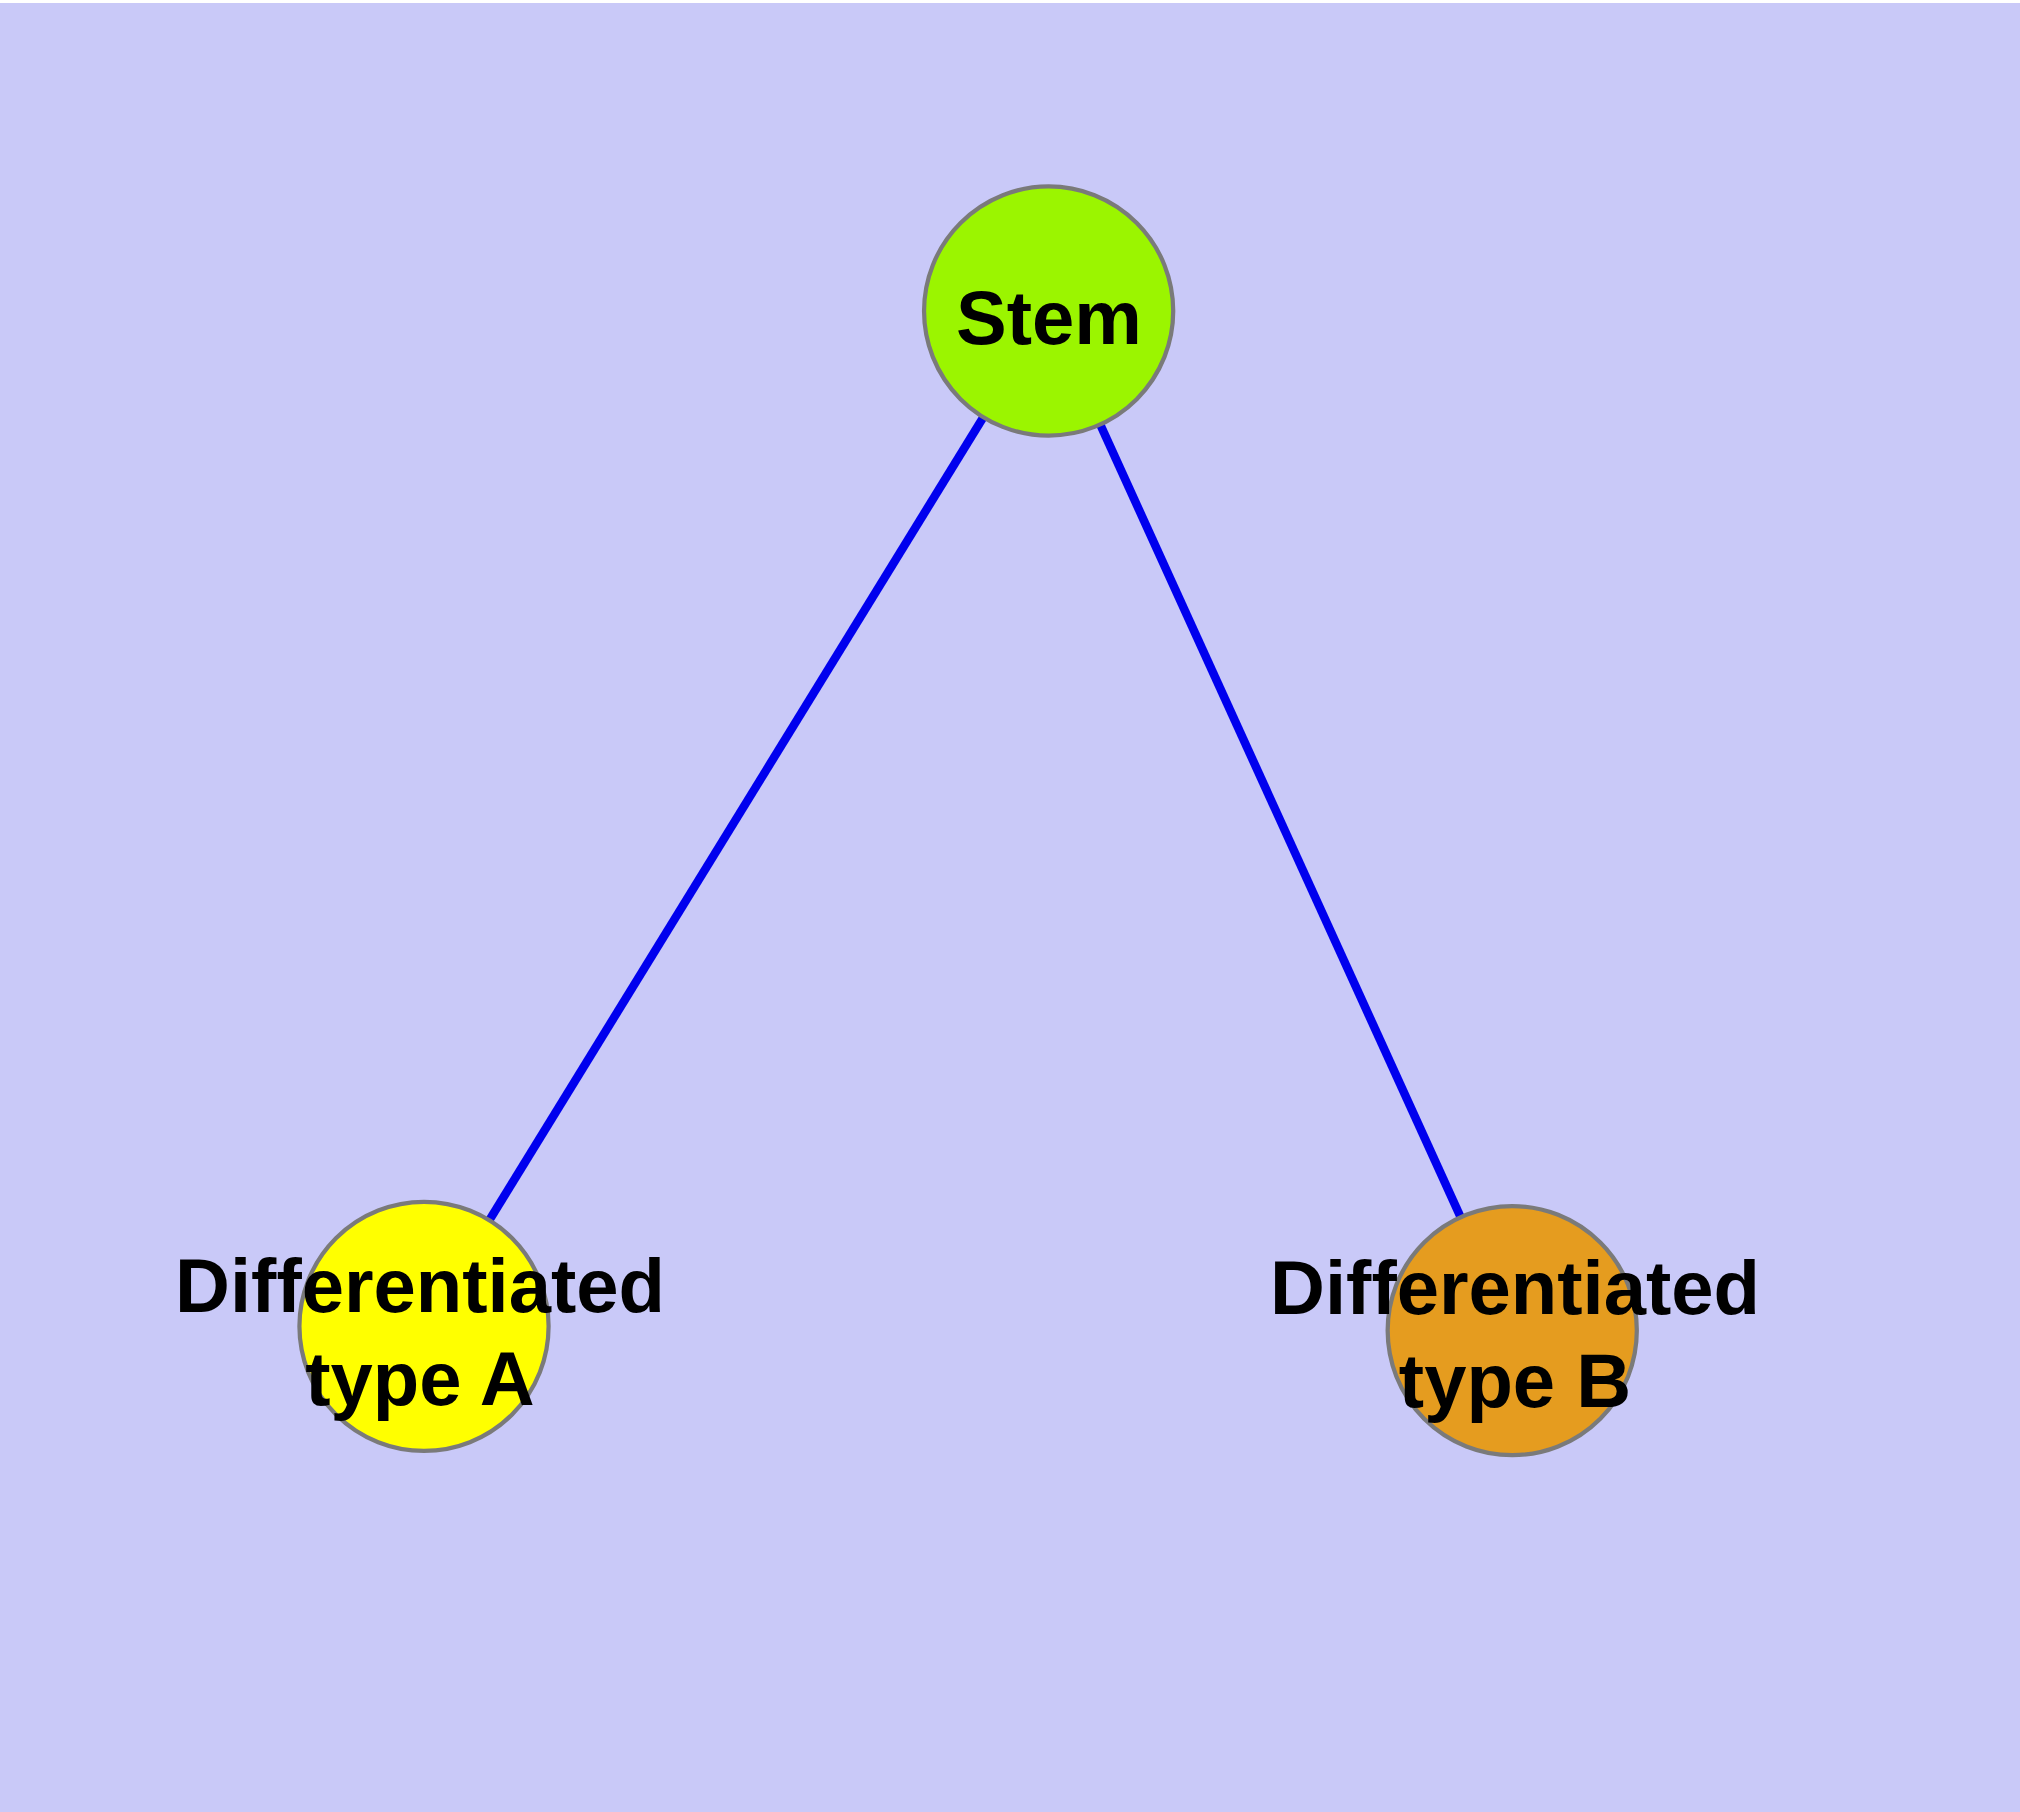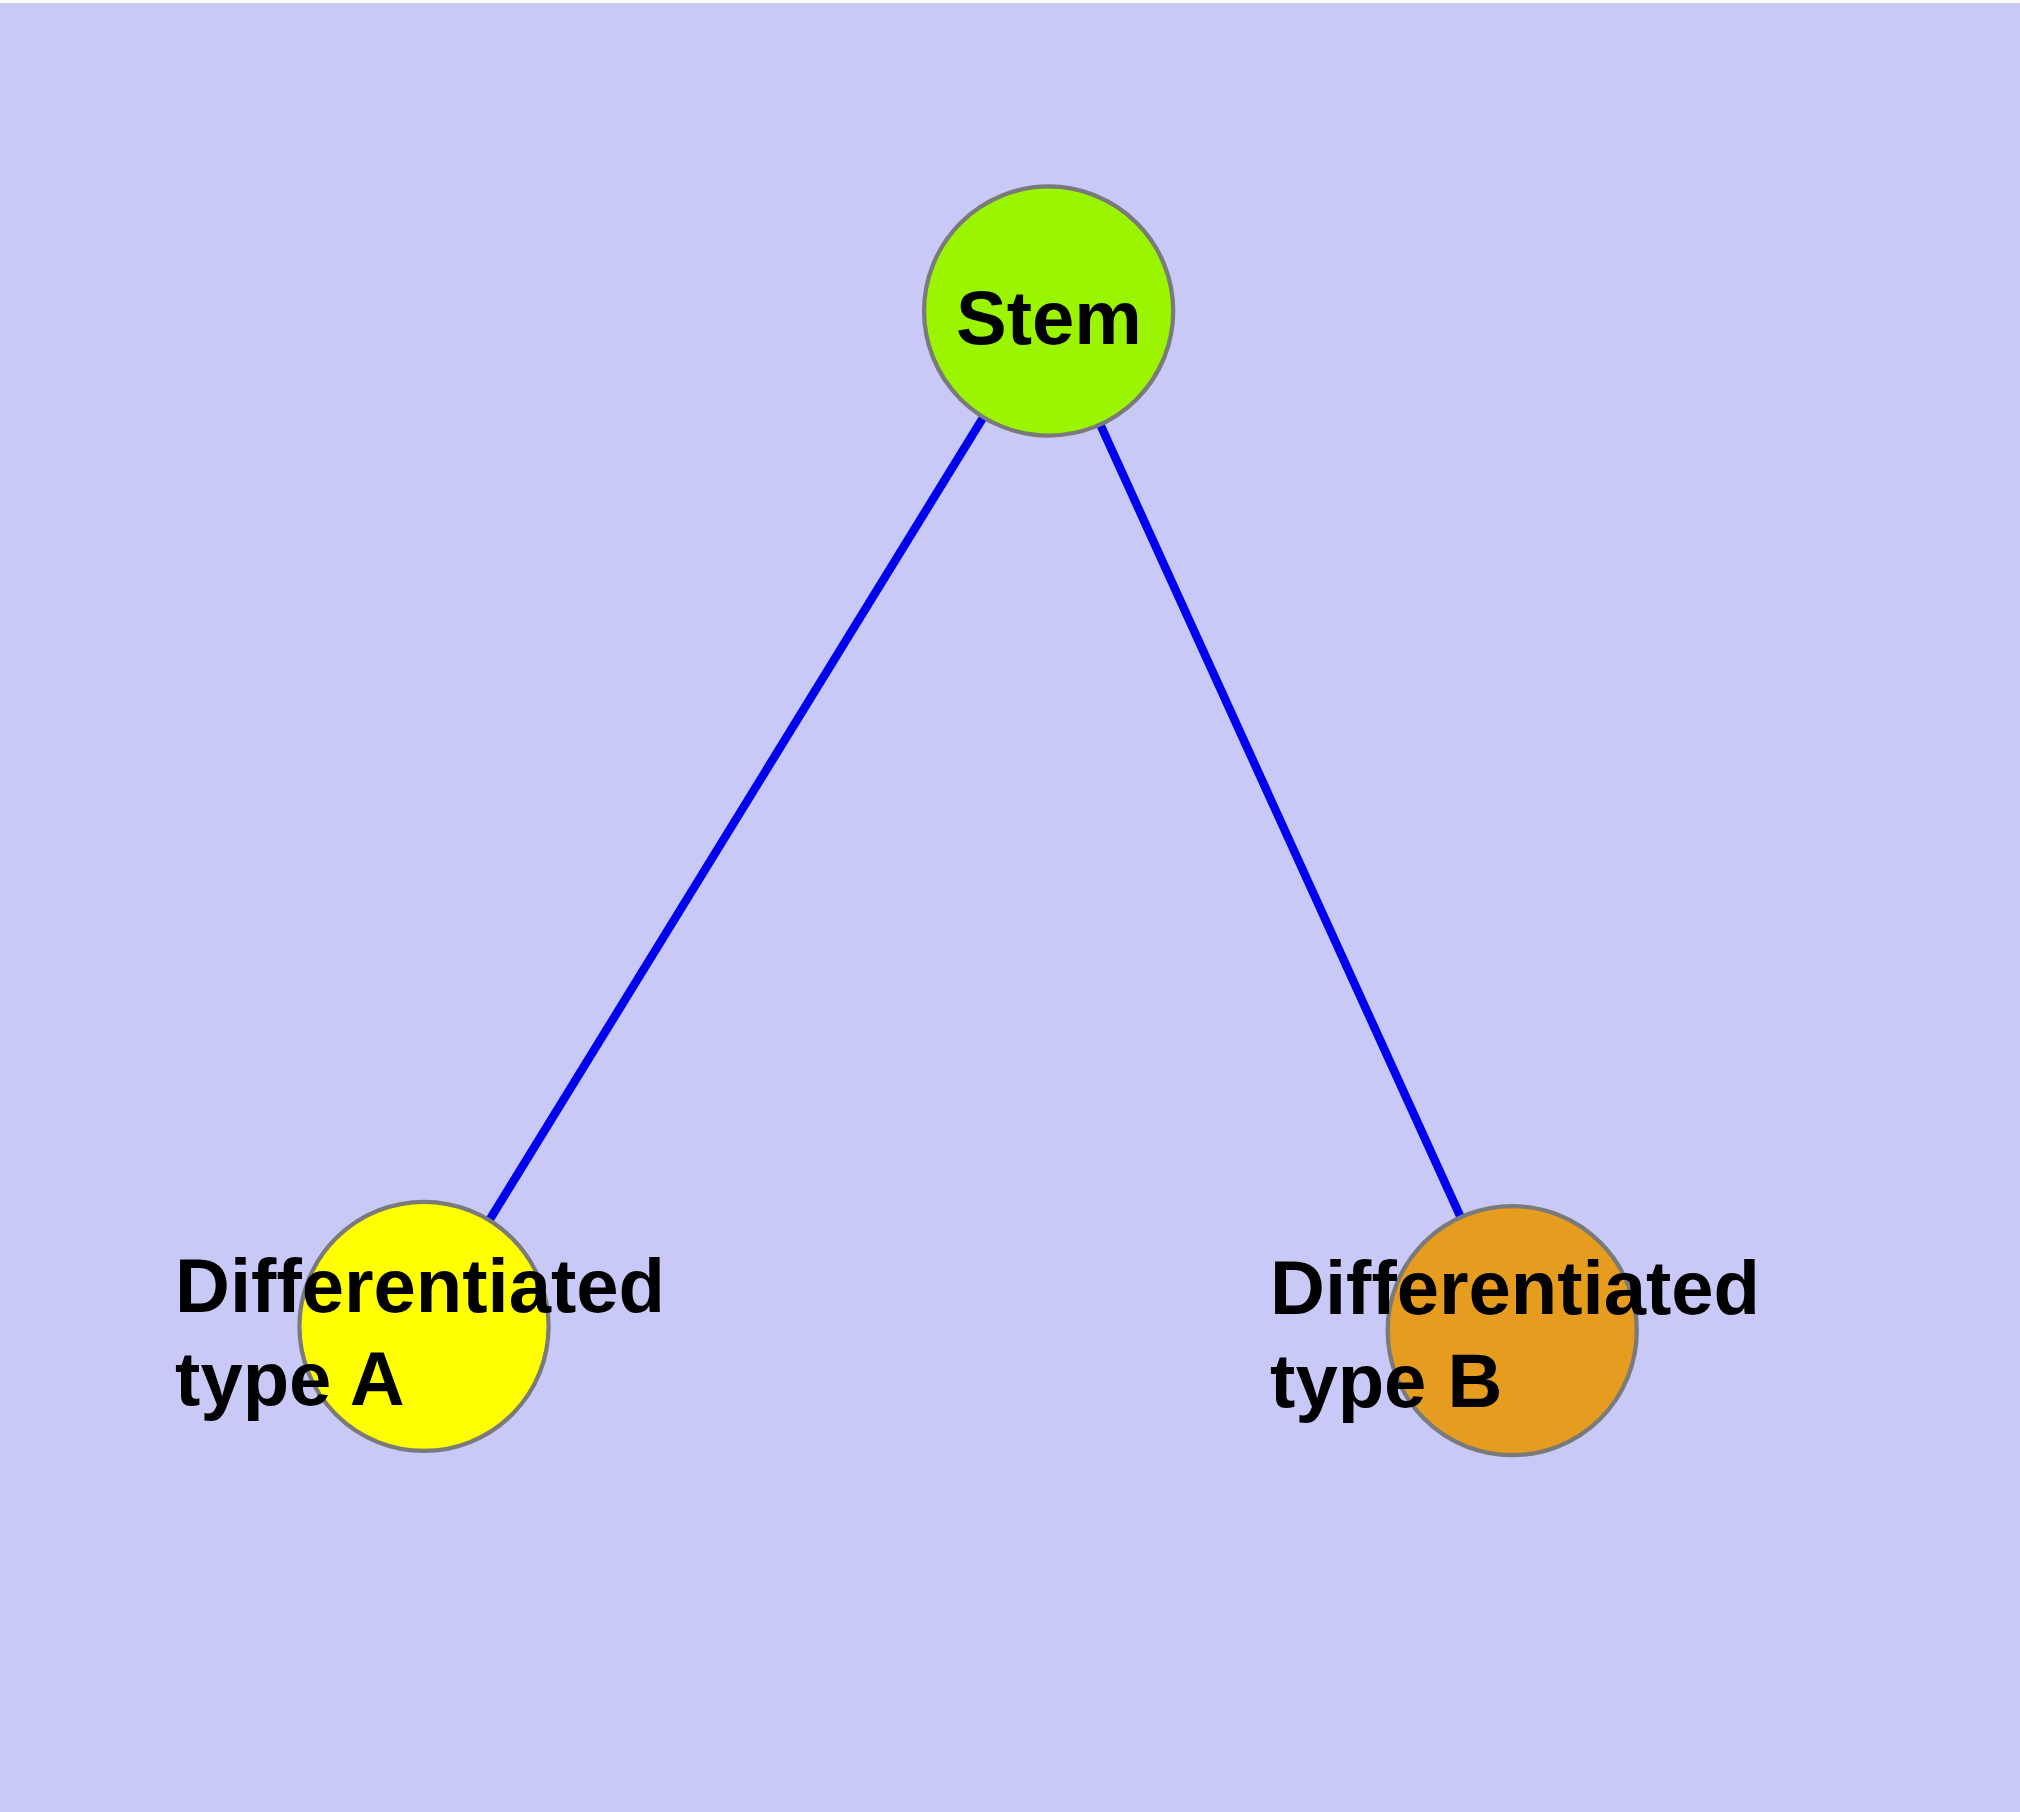--- a/index.html
+++ b/index.html
@@ -38,21 +38,21 @@
     stroke: #7A7A7A;
     stroke-width: 5px;
   }
   .node-label {
     position: absolute;
     transform: translate(-50%, -50%);
     color: #000000;
     font-size: 76px;
     font-weight: bold;
     line-height: 93px;
-    text-align: left;
+    text-align: center;
     white-space: pre-line;
   }
   .label-stem { left: 1049px; top: 317px; }
   .label-a    { left: 420px;  top: 1332px; }
   .label-b    { left: 1515px; top: 1334px; }
 </style>
 </head>
 <body>
 
 <div class="figure">

